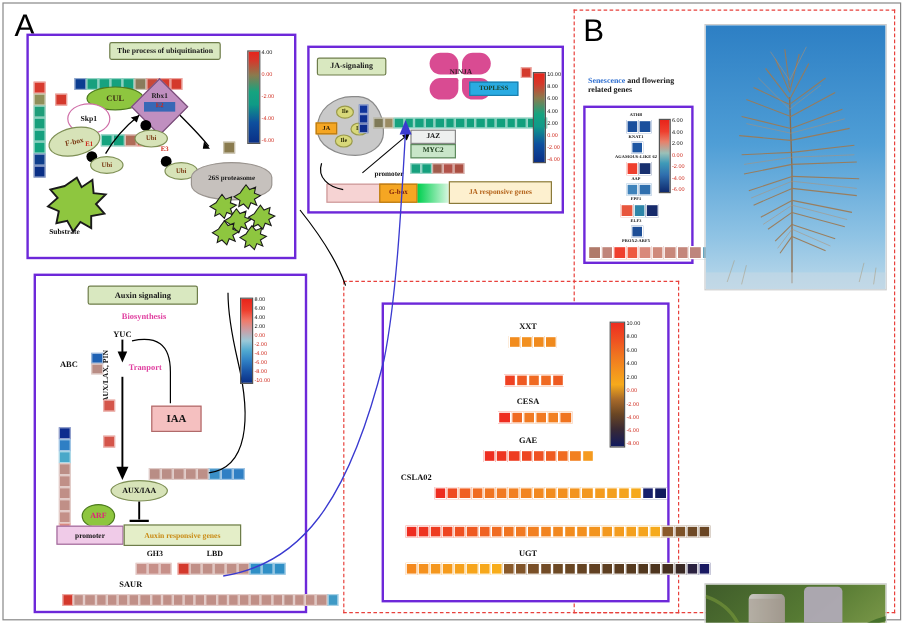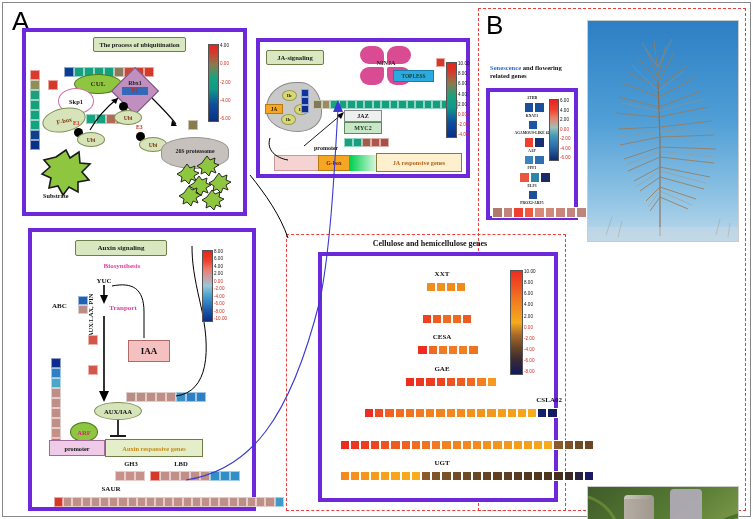--- a/index.html
+++ b/index.html
@@ -1,21 +1,21 @@
 <!DOCTYPE html>
 <html><head>
 <meta charset="utf-8">
 <style>
   html,body{margin:0;padding:0;background:#fff;}
   body{width:753px;height:519px;font-family:"Liberation Serif",serif;position:relative;overflow:hidden;}
   #root{position:absolute;left:0;top:0;width:753px;height:519px;}
   .abs{position:absolute;box-sizing:border-box;}
   .outer-border{left:2px;top:2px;width:749px;height:515px;border:1px solid #888;}
   .panel-letter{font-family:"Liberation Sans",sans-serif;font-weight:400;font-size:26px;color:#000;line-height:1;}
-  .box{border:4px solid #6d28d9;background:#fff;}
+  .box{border:2px solid #6d28d9;background:#fff;}
   .lbl-green{background:#d9e8c0;border:1px solid #6e7d4a;border-radius:2px;font-weight:bold;color:#1a1a1a;
              display:flex;align-items:center;justify-content:center;text-align:center;}
   .cell-row{display:flex;}
   .cell{display:block;}
   .cb-wrap{display:flex;align-items:stretch;}
   .cb-bar{width:9px;border:1px solid #555;}
   .cb-ticks{display:flex;flex-direction:column;justify-content:space-between;margin-left:1px;}
   .cb-t{font-size:4.6px;line-height:1;font-family:"Liberation Sans",sans-serif;white-space:nowrap;}
   .dashed-red{border:1px dashed #e8413c;}
   .photo{overflow:hidden;border:1px solid #ccc;position:relative;}
@@ -390,21 +390,20 @@
           <div class="cb-t" style="color: rgb(207, 43, 30);">-2.00</div>
           <div class="cb-t" style="color: rgb(207, 43, 30);">-4.00</div>
           <div class="cb-t" style="color: rgb(207, 43, 30);">-6.00</div>
           <div class="cb-t" style="color: rgb(207, 43, 30);">-8.00</div>
           <div class="cb-t" style="color: rgb(207, 43, 30);">-10.00</div>
         </div>
     </div>
   </div>
 
   <div class="abs dashed-red" style="left:286px;top:234px;width:280px;height:277px;"></div>
-  <div class="abs" style="left:330px;top:239px;width:200px;text-align:center;font-size:8px;font-weight:bold;color:#111;">Cellulose and hemicellulose genes</div>
 
   <div class="abs box" style="left:318px;top:252px;width:240px;height:250px;">
     <div id="cellulose-rows" style="position:relative;width:100%;height:100%;">
         <div class="abs" style="left: 0px; top: 14px; width: 240px; text-align: center; font-size: 7px; font-weight: bold; color: rgb(17, 17, 17);">XXT</div>
         <div class="abs" style="display: flex; left: 103.6px; top: 26px;">
           <div style="width: 8.2px; height: 8.2px; background: rgb(242, 140, 30); border: 0.5px solid rgb(255, 255, 255);"></div>
           <div style="width: 8.2px; height: 8.2px; background: rgb(242, 144, 31); border: 0.5px solid rgb(255, 255, 255);"></div>
           <div style="width: 8.2px; height: 8.2px; background: rgb(240, 138, 29); border: 0.5px solid rgb(255, 255, 255);"></div>
           <div style="width: 8.2px; height: 8.2px; background: rgb(240, 138, 29); border: 0.5px solid rgb(255, 255, 255);"></div>
         </div>
@@ -429,21 +428,21 @@
           <div style="width: 8.2px; height: 8.2px; background: rgb(238, 45, 32); border: 0.5px solid rgb(255, 255, 255);"></div>
           <div style="width: 8.2px; height: 8.2px; background: rgb(238, 53, 33); border: 0.5px solid rgb(255, 255, 255);"></div>
           <div style="width: 8.2px; height: 8.2px; background: rgb(238, 60, 33); border: 0.5px solid rgb(255, 255, 255);"></div>
           <div style="width: 8.2px; height: 8.2px; background: rgb(238, 69, 33); border: 0.5px solid rgb(255, 255, 255);"></div>
           <div style="width: 8.2px; height: 8.2px; background: rgb(239, 81, 33); border: 0.5px solid rgb(255, 255, 255);"></div>
           <div style="width: 8.2px; height: 8.2px; background: rgb(239, 92, 33); border: 0.5px solid rgb(255, 255, 255);"></div>
           <div style="width: 8.2px; height: 8.2px; background: rgb(240, 108, 34); border: 0.5px solid rgb(255, 255, 255);"></div>
           <div style="width: 8.2px; height: 8.2px; background: rgb(242, 128, 33); border: 0.5px solid rgb(255, 255, 255);"></div>
           <div style="width: 8.2px; height: 8.2px; background: rgb(245, 154, 31); border: 0.5px solid rgb(255, 255, 255);"></div>
         </div>
-        <div class="abs" style="left: 0px; top: 140px; width: 240px; text-align: right; font-size: 7px; font-weight: bold; color: rgb(17, 17, 17);">CSLA02</div>
+        <div class="abs" style="left: 14px; top: 140px; width: 240px; text-align: left; font-size: 7px; font-weight: bold; color: rgb(17, 17, 17);">CSLA02</div>
         <div class="abs" style="display: flex; left: 42.1px; top: 152px;">
           <div style="width: 8.2px; height: 8.2px; background: rgb(238, 45, 32); border: 0.5px solid rgb(255, 255, 255);"></div>
           <div style="width: 8.2px; height: 8.2px; background: rgb(239, 74, 33); border: 0.5px solid rgb(255, 255, 255);"></div>
           <div style="width: 8.2px; height: 8.2px; background: rgb(240, 96, 34); border: 0.5px solid rgb(255, 255, 255);"></div>
           <div style="width: 8.2px; height: 8.2px; background: rgb(240, 108, 34); border: 0.5px solid rgb(255, 255, 255);"></div>
           <div style="width: 8.2px; height: 8.2px; background: rgb(240, 116, 32); border: 0.5px solid rgb(255, 255, 255);"></div>
           <div style="width: 8.2px; height: 8.2px; background: rgb(241, 122, 34); border: 0.5px solid rgb(255, 255, 255);"></div>
           <div style="width: 8.2px; height: 8.2px; background: rgb(242, 128, 33); border: 0.5px solid rgb(255, 255, 255);"></div>
           <div style="width: 8.2px; height: 8.2px; background: rgb(242, 132, 32); border: 0.5px solid rgb(255, 255, 255);"></div>
           <div style="width: 8.2px; height: 8.2px; background: rgb(242, 136, 32); border: 0.5px solid rgb(255, 255, 255);"></div>

